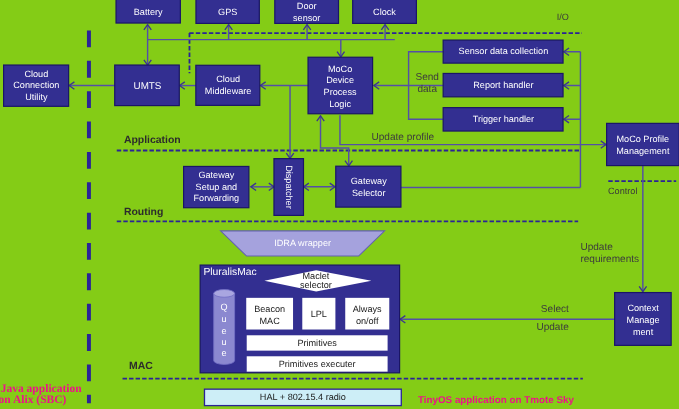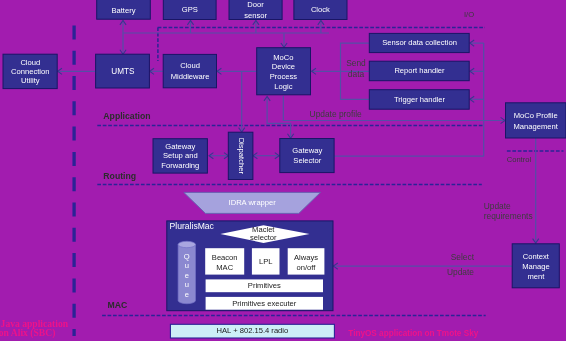--- a/index.html
+++ b/index.html
@@ -1,19 +1,19 @@
 <!DOCTYPE html>
 <html><head>
 <meta charset="utf-8">
 <style>
   html,body{margin:0;padding:0;background:#ffffff;}
   body{width:566px;height:341px;overflow:hidden;
        font-family:"Liberation Sans",sans-serif;
        -webkit-font-smoothing:antialiased;}
-  #stage{position:relative;width:566px;height:341px;background:#a21caf;}
+  #stage{position:relative;width:566px;height:341px;background:#84cc16;}
   svg#d{position:absolute;left:0;top:0;width:566px;height:341px;display:block;}
   .bx{fill:#332f91;stroke:#1a1566;stroke-width:1;}
   .ln{stroke:#544fa6;stroke-width:1.2;fill:none;}
   .ah{stroke:#3b3590;stroke-width:1.1;fill:none;stroke-linecap:butt;}
   .dsh{stroke:#2b2396;stroke-width:1.5;fill:none;stroke-dasharray:3.7 1.75;}
   .vdsh{stroke:#2b2396;stroke-width:3.3;fill:none;stroke-dasharray:14 11.3;}
   text{font-family:"Liberation Sans",sans-serif;dominant-baseline:middle;}
   .tw{fill:#ffffff;font-size:7.6px;text-anchor:middle;}
   .tw9{fill:#ffffff;font-size:8.2px;text-anchor:middle;}
   .tb{fill:#1a1a1a;font-size:7.6px;text-anchor:middle;}

